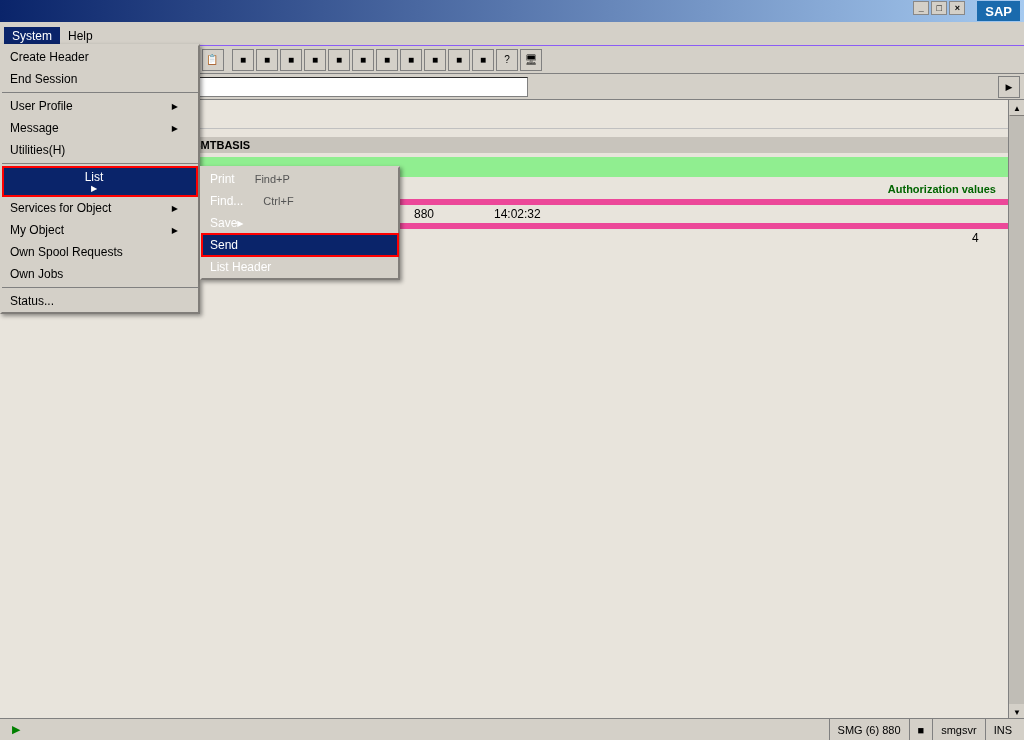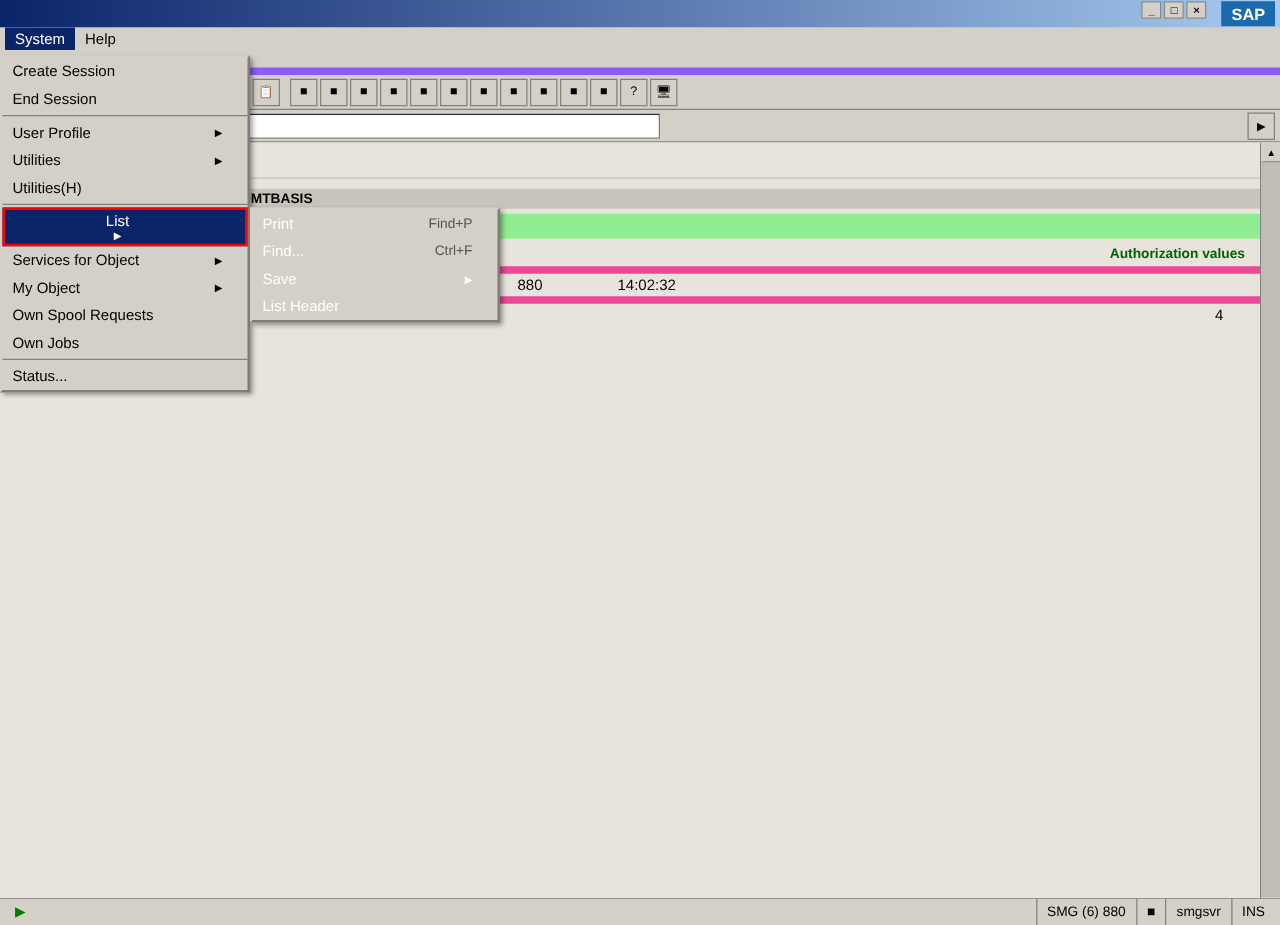--- a/index.html
+++ b/index.html
@@ -38,24 +38,24 @@
       display: flex;
       align-items: center;
       justify-content: center;
       cursor: pointer;
       color: #000;
     }
 
     
     .menu-bar {
       background: #d4d0c8;
-      height: 38px;
-      display: flex;
-      align-items: flex-start;
-      border-bottom: 6px solid #8b5cf6;
+      height: 24px;
+      display: flex;
+      align-items: flex-end;
+      border-bottom: 1px solid #8b5cf6;
       padding: 0 4px;
       position: relative;
       z-index: 200;
     }
     .menu-item {
       padding: 2px 8px;
       cursor: pointer;
       font-size: 12px;
       color: #000;
     }
@@ -244,21 +244,21 @@
       border: 2px outset #d4d0c8;
       min-width: 200px;
       z-index: 600;
       box-shadow: 2px 2px 4px rgba(0,0,0,0.4);
     }
     .list-submenu-item {
       padding: 4px 20px 4px 8px;
       cursor: pointer;
       display: flex;
       align-items: center;
-      justify-content: space-between;
+      justify-content: flex-start;
       font-size: 12px;
       position: relative;
     }
     .list-submenu-item.highlighted {
       background: #0a246a;
       color: white;
       outline: 2px solid red;
       outline-offset: -2px;
     }
     .shortcut {
@@ -390,36 +390,36 @@
   <div class="scrollbar-right">
     <div class="scroll-btn">▲</div>
     <div style="flex:1;background:#c0bdb6;"></div>
     <div class="scroll-btn">▼</div>
   </div>
 </div>
 
 <div class="system-menu" style="top:44px; left:0;">
 
   <div class="system-menu-item">
-    <span>Create Session</span>
+    <span>Create Header</span>
   </div>
 
   <div class="system-menu-item">
     <span>End Session</span>
   </div>
 
   <div class="system-menu-separator"></div>
 
   <div class="system-menu-item">
     <span>User Profile</span>
     <span class="submenu-arrow">▶</span>
   </div>
 
   <div class="system-menu-item">
-    <span>Utilities</span>
+    <span>Message</span>
     <span class="submenu-arrow">▶</span>
   </div>
 
   <div class="system-menu-item">
     <span>Utilities(H)</span>
   </div>
 
   <div class="system-menu-separator"></div>
 
   <div class="system-menu-item highlighted list-item-outline" style="position:relative;flex-direction:column;">
@@ -433,20 +433,23 @@
       </div>
       <div class="list-submenu-item">
         <span>Find...</span>
         <span class="shortcut">Ctrl+F</span>
       </div>
       <div class="list-submenu-item">
         <span>Save</span>
         <span class="submenu-arrow">▶</span>
       </div>
 
+      <div class="list-submenu-item highlighted" style="outline: 2px solid red; outline-offset:-1px;">
+        <span>Send</span>
+      </div>
       <div class="list-submenu-item">
         <span>List Header</span>
       </div>
     </div>
   </div>
 
   <div class="system-menu-item">
     <span>Services for Object</span>
     <span class="submenu-arrow">▶</span>
   </div>

